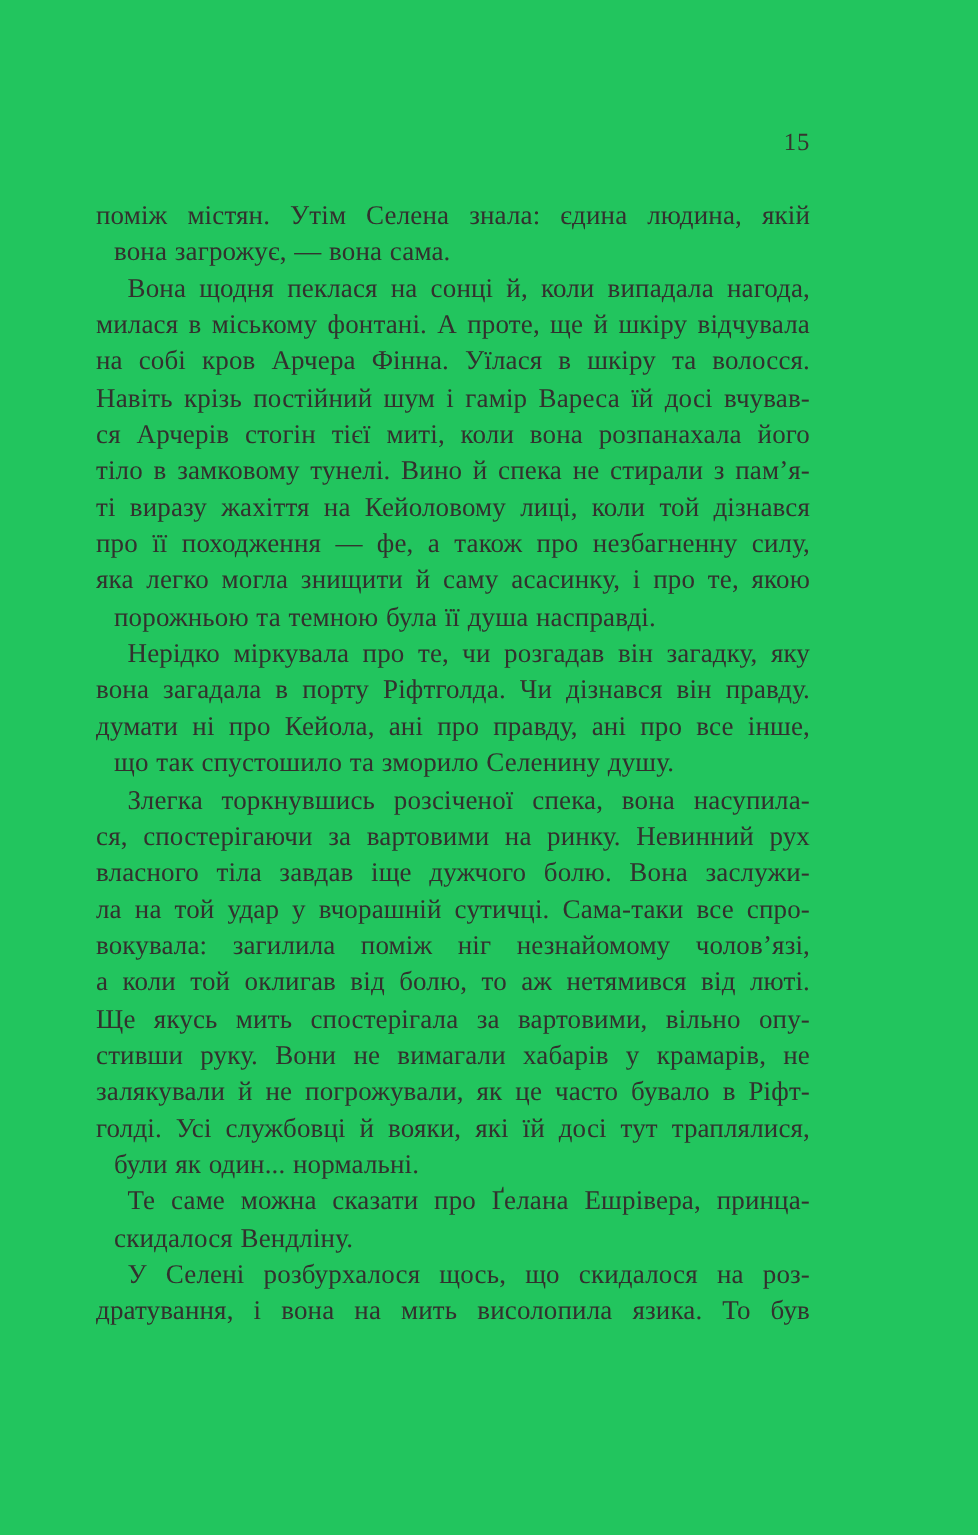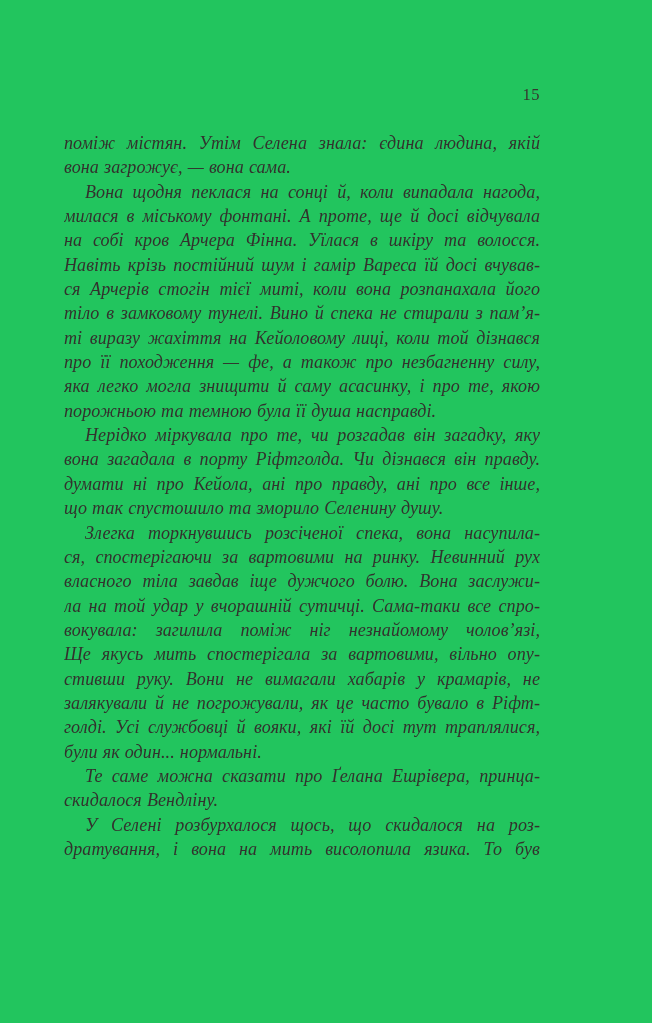--- a/index.html
+++ b/index.html
@@ -42,42 +42,42 @@
   }
   .line {
     font-size: 18px;
     line-height: 24.35px;
     height: 24.35px;
     text-align: justify;
     text-align-last: justify;
     letter-spacing: 0.1px;
     word-spacing: 0.5px;
     overflow: hidden;
-    font-style: italic;
   }
   .line.end {
     text-align-last: left;
+    margin-left: 12px;
   }
   .line.indent {
     text-indent: 21px;
   }
 </style>
 </head>
 <body>
 
 <div class="page">
   <div class="page-number">15</div>
   <div class="text-block" id="text-block">
       <div class="paragraph">
         <div class="line">поміж містян. Утім Селена знала: єдина людина, якій</div>
         <div class="line end">вона загрожує, — вона сама.</div>
       </div>
       <div class="paragraph">
         <div class="line indent">Вона щодня пеклася на сонці й, коли випадала нагода,</div>
-        <div class="line">милася в міському фонтані. А проте, ще й досі відчувала</div>
+        <div class="line">милася в міському фонтані. А проте, ще й шкіру відчувала</div>
         <div class="line">на собі кров Арчера Фінна. Уїлася в шкіру та волосся.</div>
         <div class="line">Навіть крізь постійний шум і гамір Вареса їй досі вчував-</div>
         <div class="line">ся Арчерів стогін тієї миті, коли вона розпанахала його</div>
         <div class="line">тіло в замковому тунелі. Вино й спека не стирали з пам’я-</div>
         <div class="line">ті виразу жахіття на Кейоловому лиці, коли той дізнався</div>
         <div class="line">про її походження — фе, а також про незбагненну силу,</div>
         <div class="line">яка легко могла знищити й саму асасинку, і про те, якою</div>
         <div class="line end">порожньою та темною була її душа насправді.</div>
       </div>
       <div class="paragraph">
@@ -85,20 +85,21 @@
         <div class="line">вона загадала в порту Ріфтголда. Чи дізнався він правду.</div>
         <div class="line">думати ні про Кейола, ані про правду, ані про все інше,</div>
         <div class="line end">що так спустошило та зморило Селенину душу.</div>
       </div>
       <div class="paragraph">
         <div class="line indent">Злегка торкнувшись розсіченої спека, вона насупила-</div>
         <div class="line">ся, спостерігаючи за вартовими на ринку. Невинний рух</div>
         <div class="line">власного тіла завдав іще дужчого болю. Вона заслужи-</div>
         <div class="line">ла на той удар у вчорашній сутичці. Сама-таки все спро-</div>
         <div class="line">вокувала: загилила поміж ніг незнайомому чолов’язі,</div>
+        <div class="line">а коли той оклигав від болю, то аж нетямився від люті.</div>
         <div class="line">Ще якусь мить спостерігала за вартовими, вільно опу-</div>
         <div class="line">стивши руку. Вони не вимагали хабарів у крамарів, не</div>
         <div class="line">залякували й не погрожували, як це часто бувало в Ріфт-</div>
         <div class="line">голді. Усі службовці й вояки, які їй досі тут траплялися,</div>
         <div class="line end">були як один... нормальні.</div>
       </div>
       <div class="paragraph">
         <div class="line indent">Те саме можна сказати про Ґелана Ешрівера, принца-</div>
         <div class="line end">скидалося Вендліну.</div>
       </div>

